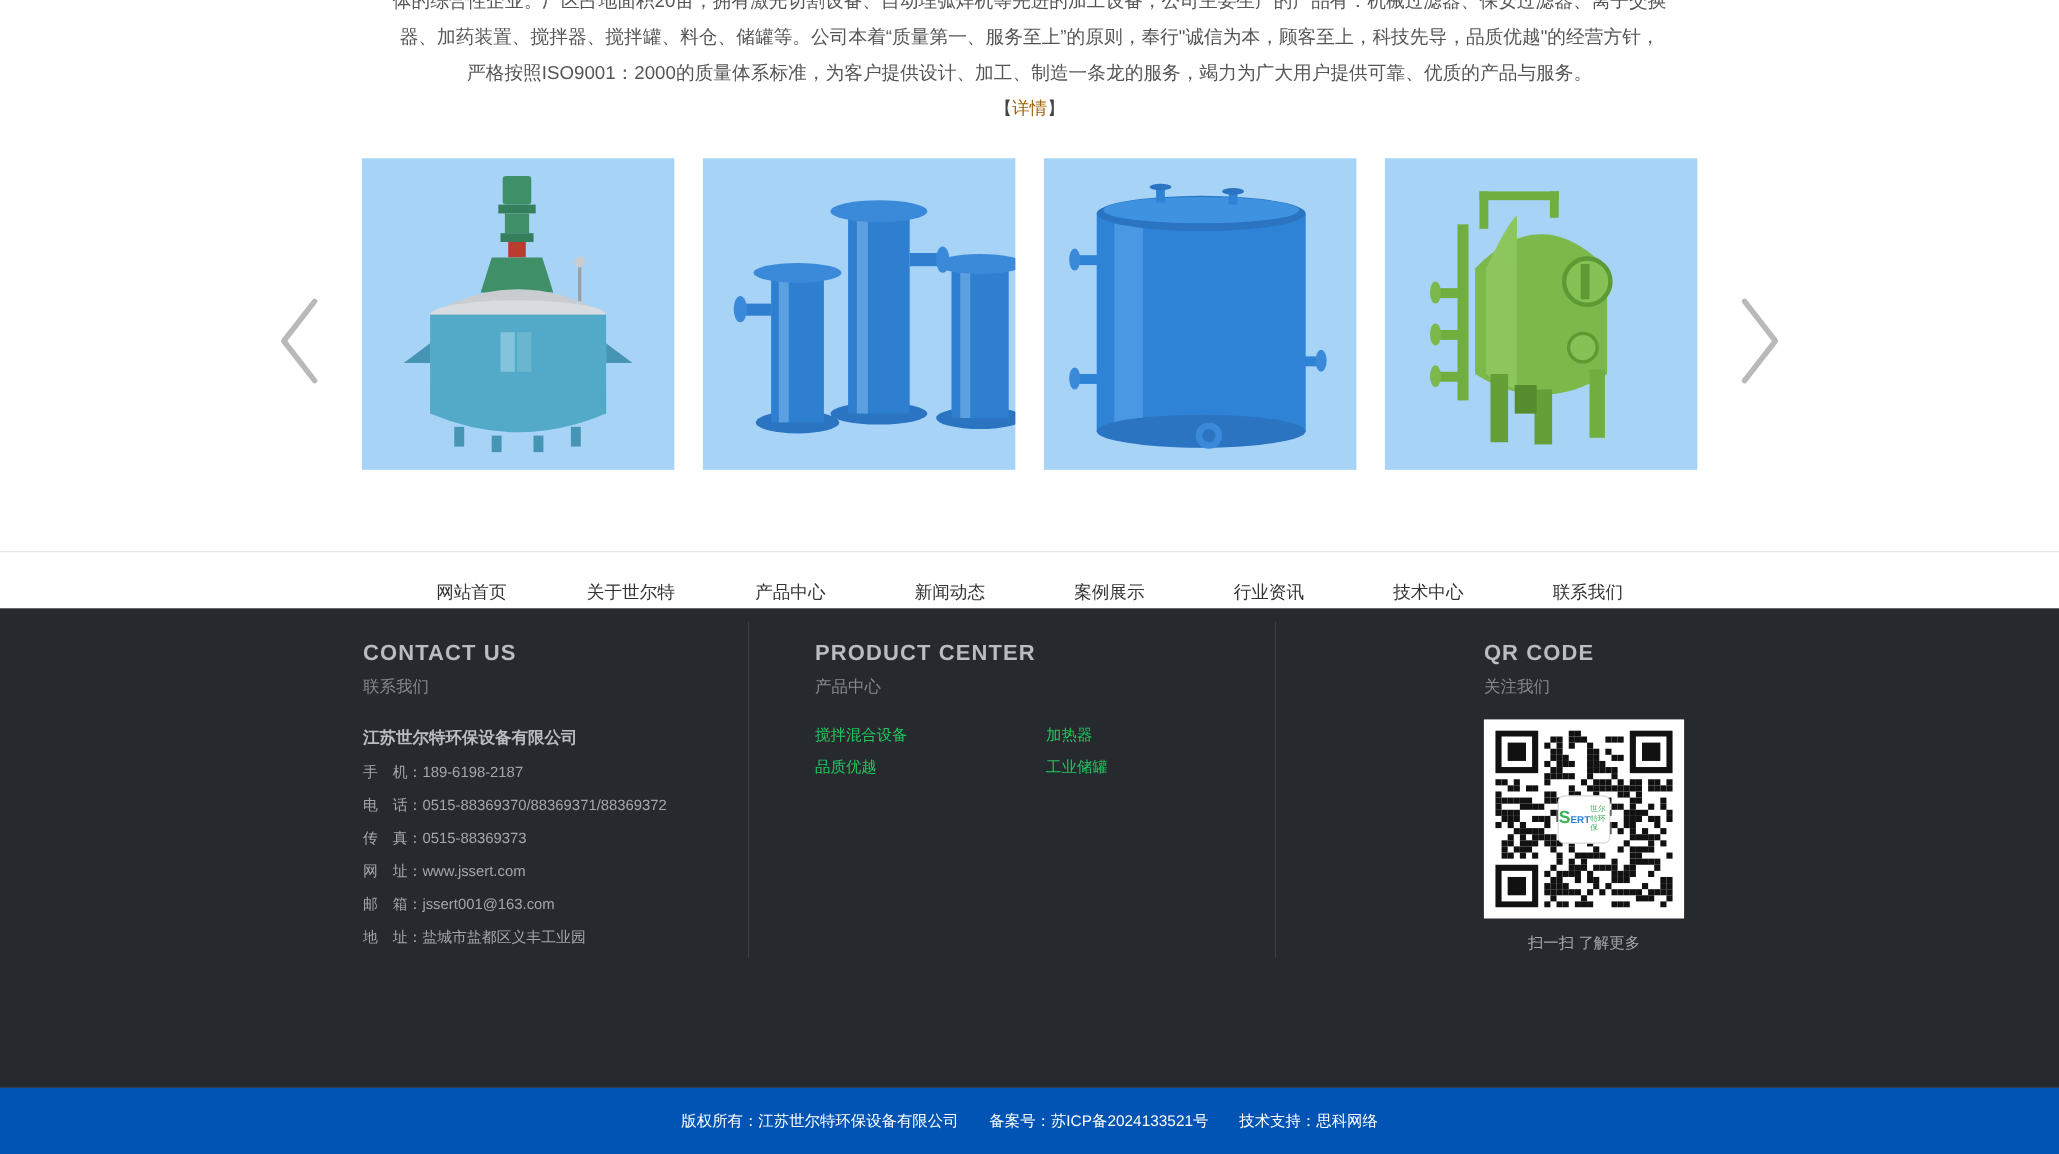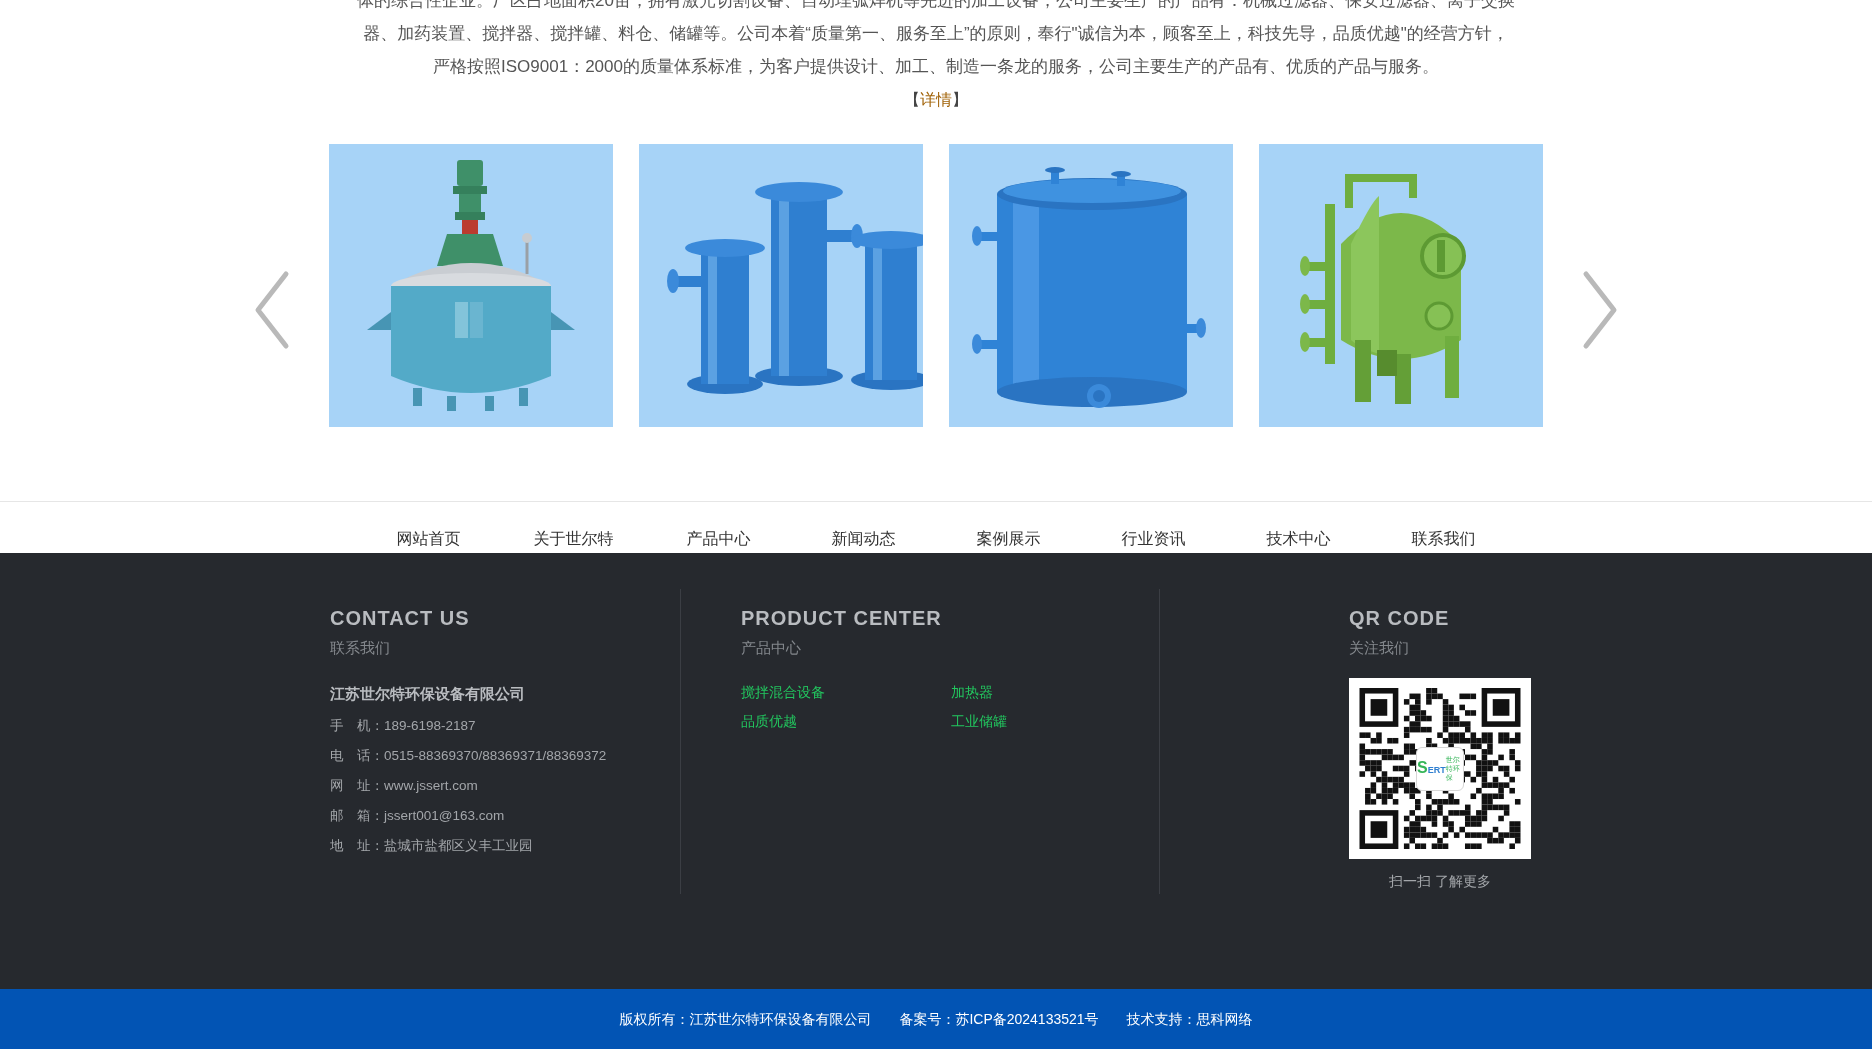--- a/index.html
+++ b/index.html
@@ -21,21 +21,21 @@
   .slide svg{display:block;width:284px;height:283px;}
   .arrow{position:absolute;top:124px;width:46px;height:84px;cursor:pointer;}
   .arrow-left{left:248px;}
   .arrow-right{right:248px;}
   
   .navstrip{margin-top:74px;border-top:1px solid #e6e6e6;height:51px;background:#ffffff;}
   .navstrip-inner{width:1160px;margin:12px auto;display:flex;height:51px;align-items:center;}
   .nav-item{width:145px;text-align:center;font-size:16px;color:#333333;cursor:pointer;white-space:nowrap;}
   
   .footer{background:#26292e;height:436px;}
-  .footer-inner{width:1212px;margin:0 auto;display:flex;padding-top:54px;}
+  .footer-inner{width:1212px;margin:0 auto;display:flex;padding-top:30px;}
   .f-heading{font-size:20px;font-weight:bold;color:#b9bcc0;letter-spacing:1px;}
   .f-sub{font-size:15px;color:#84888d;margin-top:9px;}
   .col-contact{width:350px;}
   .company{margin-top:27px;font-size:15px;font-weight:bold;color:#b9bcc0;}
   .c-line{font-size:13.5px;color:#a3a6aa;line-height:30px;margin-top:0;}
   .c-list{margin-top:7px;}
   .f-divider{width:1px;background:#3b3e44;height:305px;margin-top:-18px;flex:none;}
   .col-products{width:478px;padding-left:60px;box-sizing:border-box;}
   .p-links{margin-top:26px;display:grid;grid-template-columns:210px auto;row-gap:11px;}
   .p-link{font-size:14px;color:#22c55e;cursor:pointer;}
@@ -53,21 +53,21 @@
   
   .copybar{background:#0254b4;height:61px;display:flex;align-items:center;justify-content:center;gap:28px;}
   .copybar span{color:#ffffff;font-size:14px;}
 </style>
 </head>
 <body>
 
 <div class="intro">
   <p>体的综合性企业。厂区占地面积20亩，拥有激光切割设备、自动埋弧焊机等先进的加工设备，公司主要生产的产品有：机械过滤器、保安过滤器、离子交换</p>
   <p>器、加药装置、搅拌器、搅拌罐、料仓、储罐等。公司本着“质量第一、服务至上”的原则，奉行"诚信为本，顾客至上，科技先导，品质优越"的经营方针，</p>
-  <p>严格按照ISO9001：2000的质量体系标准，为客户提供设计、加工、制造一条龙的服务，公司主要生产的产品有、优质的产品与服务。</p>
+  <p>严格按照ISO9001：2000的质量体系标准，为客户提供设计、加工、制造一条龙的服务，竭力为广大用户提供可靠、优质的产品与服务。</p>
 </div>
 <div class="detail-link">
   <span class="bracket">【</span><span class="txt">详情</span><span class="bracket">】</span>
 </div>
 
 <div class="carousel">
   <svg class="arrow arrow-left" viewBox="0 0 46 84">
     <polyline points="38,6 10,42 38,78" fill="none" stroke="#b9b9b9" stroke-width="5" stroke-linecap="round" stroke-linejoin="round"></polyline>
   </svg>
   <div class="track">
@@ -198,20 +198,21 @@
 <div class="footer">
   <div class="footer-inner">
 
     <div class="col-contact">
       <div class="f-heading">CONTACT US</div>
       <div class="f-sub">联系我们</div>
       <div class="company">江苏世尔特环保设备有限公司</div>
       <div class="c-list">
         <div class="c-line">手　机：189-6198-2187</div>
         <div class="c-line">电　话：0515-88369370/88369371/88369372</div>
+        <div class="c-line">传　真：0515-88369373</div>
         <div class="c-line">网　址：www.jssert.com</div>
         <div class="c-line">邮　箱：jssert001@163.com</div>
         <div class="c-line">地　址：盐城市盐都区义丰工业园</div>
       </div>
     </div>
 
     <div class="f-divider"></div>
 
     <div class="col-products">
       <div class="f-heading">PRODUCT CENTER</div>

